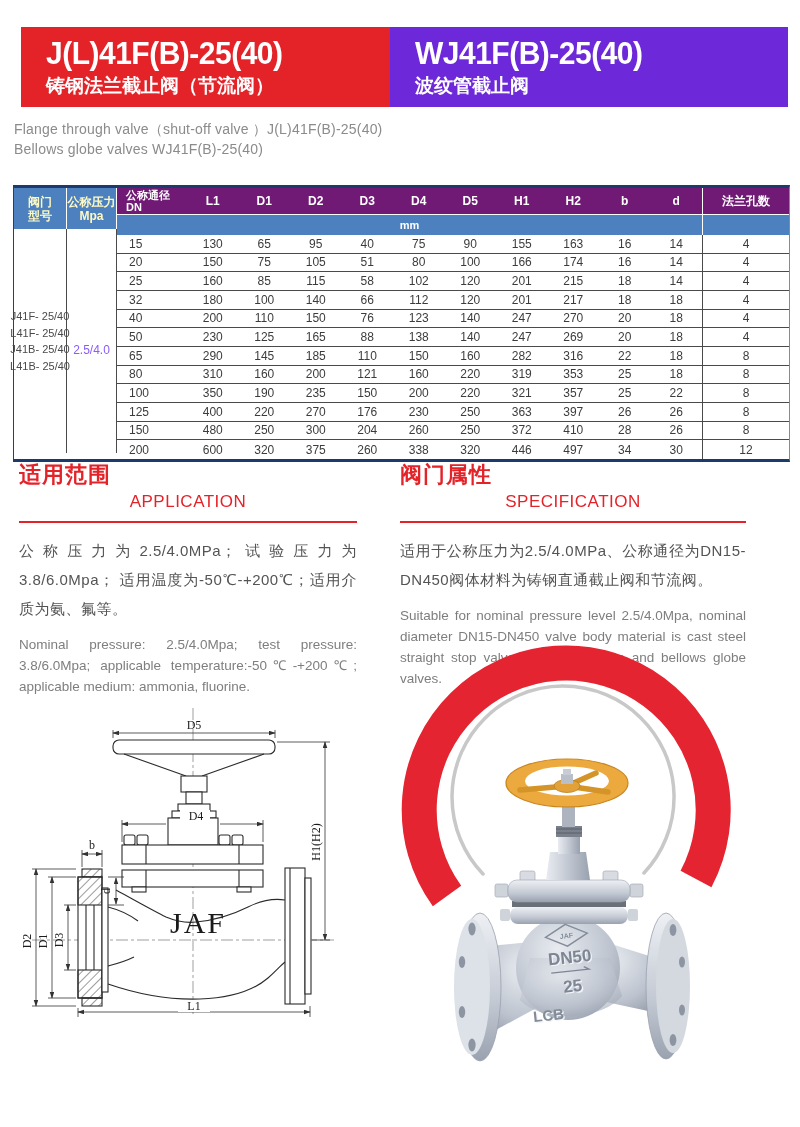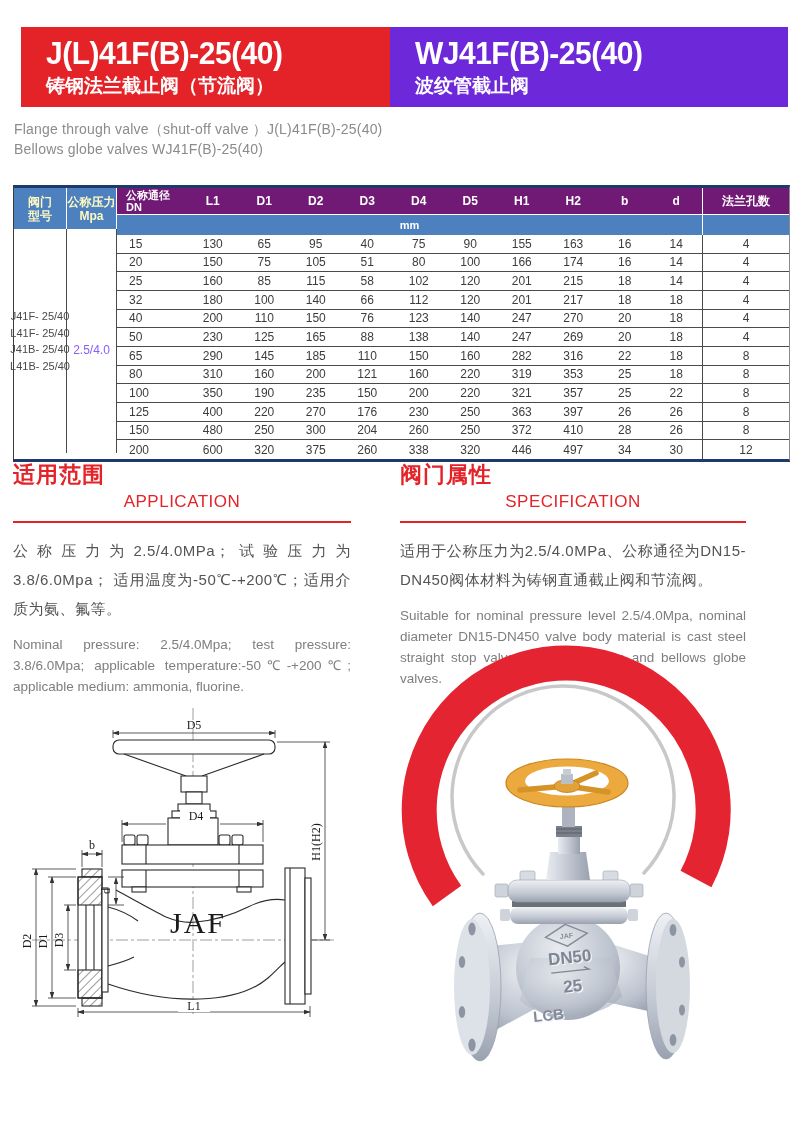--- a/index.html
+++ b/index.html
@@ -48,21 +48,21 @@
   .mmpad  { grid-column:12; border-left:1px solid #fff; }
   .tbody { display:block; }
   .trow { height:18.66px; }
   .td { display:flex; align-items:center; justify-content:center; border-bottom:1px solid #4a4a4a; font-size:12px; }
   .tbody .trow:last-child .td { border-bottom:none; }
   .td.dncell { justify-content:flex-start; padding-left:12px; }
   .td.fl { border-left:1px solid #4a4a4a; }
 
   
   .section { position:absolute; top:460px; }
-  .sec-app  { left:13px;  width:338px; }
+  .sec-app  { left:19px;  width:338px; }
   .sec-spec { left:400px; width:346px; }
   .sec-cn { font-size:22px; font-weight:bold; color:#e42329; letter-spacing:1px; }
   .sec-en { font-size:17px; color:#e42329; margin-top:2px; letter-spacing:0.5px;text-align:center; }
   .sec-hr { height:2px; background:#e42329; margin-top:9px; }
   .txt-cn { margin-top:13px; font-size:15px; color:#545454; line-height:29px; text-align:justify; letter-spacing:0.5px; }
   .txt-en { margin-top:11px; font-size:13.5px; color:#7e7e7e; line-height:21px; text-align:justify; }
 
   
   .drawing { position:absolute; left:20px; top:702px; }
   .photo   { position:absolute; left:400px; top:640px; }

